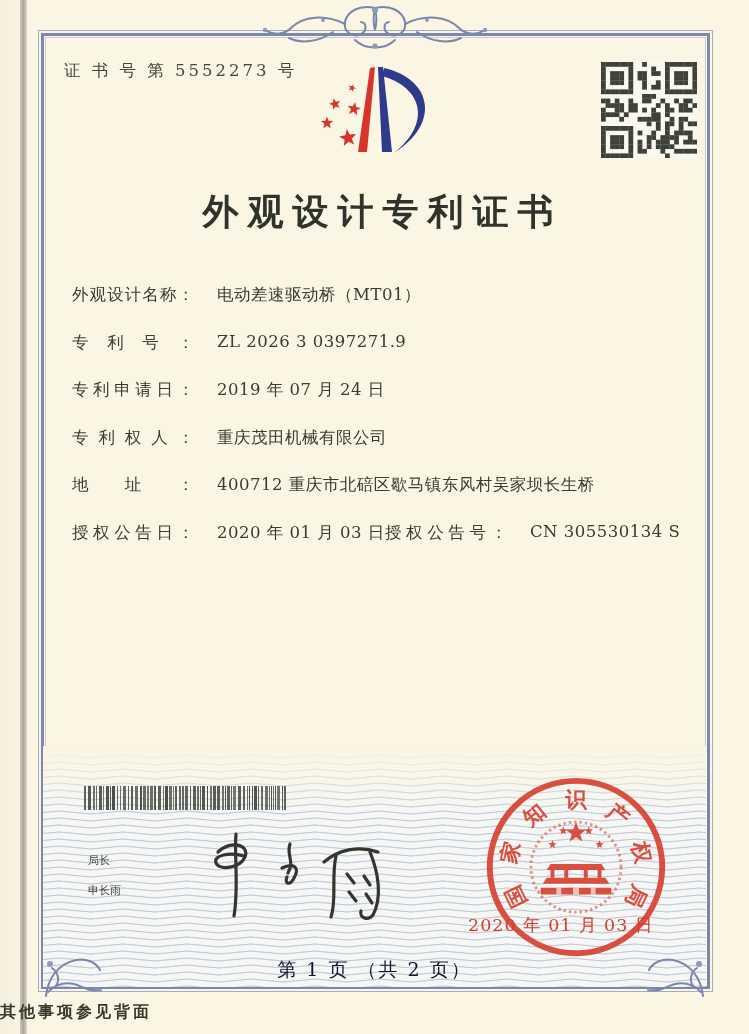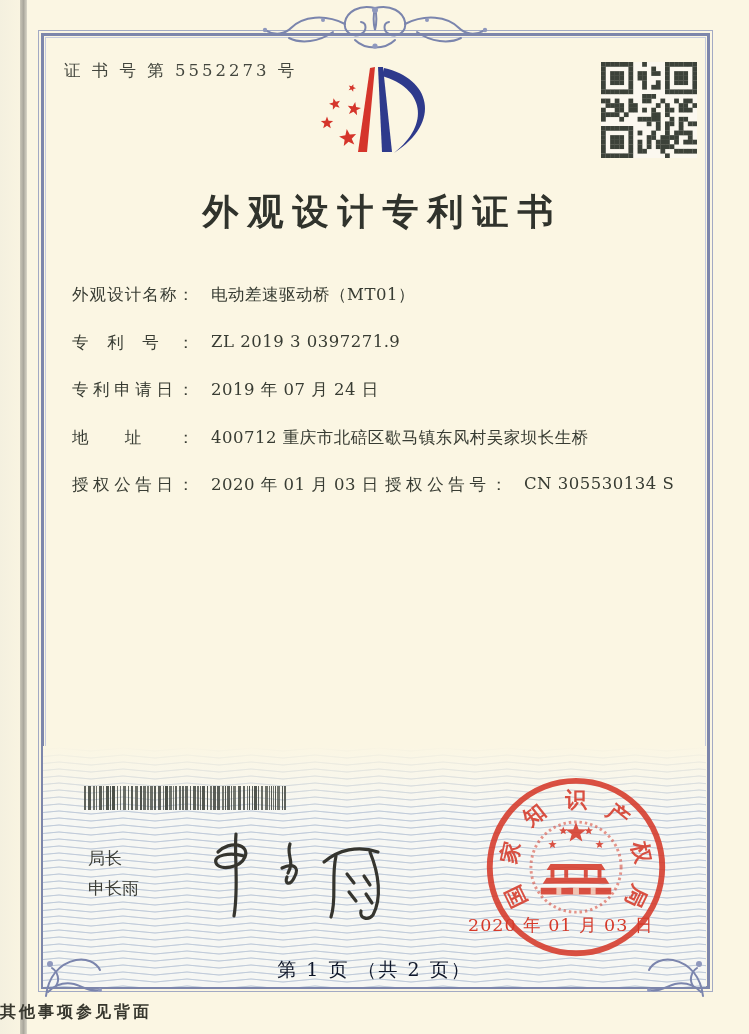--- a/index.html
+++ b/index.html
@@ -26,30 +26,30 @@
   .logo{position:absolute;left:290px;top:40px;}
   .qr{position:absolute;left:601px;top:62px;}
   .doc-title{position:absolute;left:0;top:188px;width:100%;text-align:center;
         font-size:36px;font-weight:bold;color:#30332c;letter-spacing:9px;padding-left:8px;}
   
   .fields{position:absolute;left:72px;top:284px;right:48px;color:#383c33;}
   .frow{position:relative;height:27px;margin-bottom:20.5px;font-size:16.5px;
         white-space:nowrap;}
   .flabel{display:inline-block;width:122px;text-align:justify;
         text-align-last:justify;vertical-align:top;}
-  .fvalue{margin-left:17px;letter-spacing:.5px;}
+  .fvalue{margin-left:23px;letter-spacing:.5px;}
   .fpair2{position:absolute;left:313px;top:0;}
   
   .paras{position:absolute;left:62px;top:597px;right:48px;color:#3b3f35;}
   .paras p{margin:0 0 3px 0;font-size:15.5px;line-height:26.6px;
         text-indent:2em;text-align:justify;}
   
   .barcode{position:absolute;left:82px;top:786px;}
   .sig-block{position:absolute;left:88px;top:845px;color:#3c3e38;
-        font-family:Liberation Mono, monospace;font-size:17px;line-height:30px;}
+        font-family:Liberation Serif, serif;font-size:11px;line-height:30px;}
   .signature{position:absolute;left:198px;top:826px;}
   .seal{position:absolute;left:478px;top:772px;}
   .seal-date{position:absolute;left:468px;top:913px;font-size:17.5px;
         color:#d63a2a;letter-spacing:1px;white-space:nowrap;}
   .page-num{position:absolute;left:0;top:957px;width:100%;text-align:center;
         font-size:19px;color:#0f172a;letter-spacing:2px;}
   .back-note{position:absolute;left:0;top:1002px;width:100%;text-align:left;
         font-size:16px;color:#37372e;letter-spacing:3px;font-weight:bold;}
   .ornament-top{position:absolute;left:255px;top:2px;}
   .corner-fl{position:absolute;top:954px;}
@@ -364,24 +364,27 @@
       </g>
   </svg>
 
   <div class="doc-title">外观设计专利证书</div>
 
   <div class="fields">
     <div class="frow">
       <span class="flabel">外观设计名称：</span><span class="fvalue">电动差速驱动桥（MT01）</span>
     </div>
     <div class="frow">
-      <span class="flabel">专利号：</span><span class="fvalue">ZL 2019 3 0397271.9</span>
+      <span class="flabel">专利号：</span><span class="fvalue">ZL 2026 3 0397271.9</span>
     </div>
     <div class="frow">
       <span class="flabel">专利申请日：</span><span class="fvalue">2019 年 07 月 24 日</span>
+    </div>
+    <div class="frow">
+      <span class="flabel">专利权人：</span><span class="fvalue">重庆茂田机械有限公司</span>
     </div>
     <div class="frow">
       <span class="flabel">地址：</span><span class="fvalue">400712 重庆市北碚区歇马镇东风村吴家坝长生桥</span>
     </div>
     <div class="frow">
       <span class="flabel">授权公告日：</span><span class="fvalue">2020 年 01 月 03 日</span>
       <span class="fpair2">
         <span class="flabel">授权公告号：</span><span class="fvalue">CN 305530134 S</span>
       </span>
     </div>

